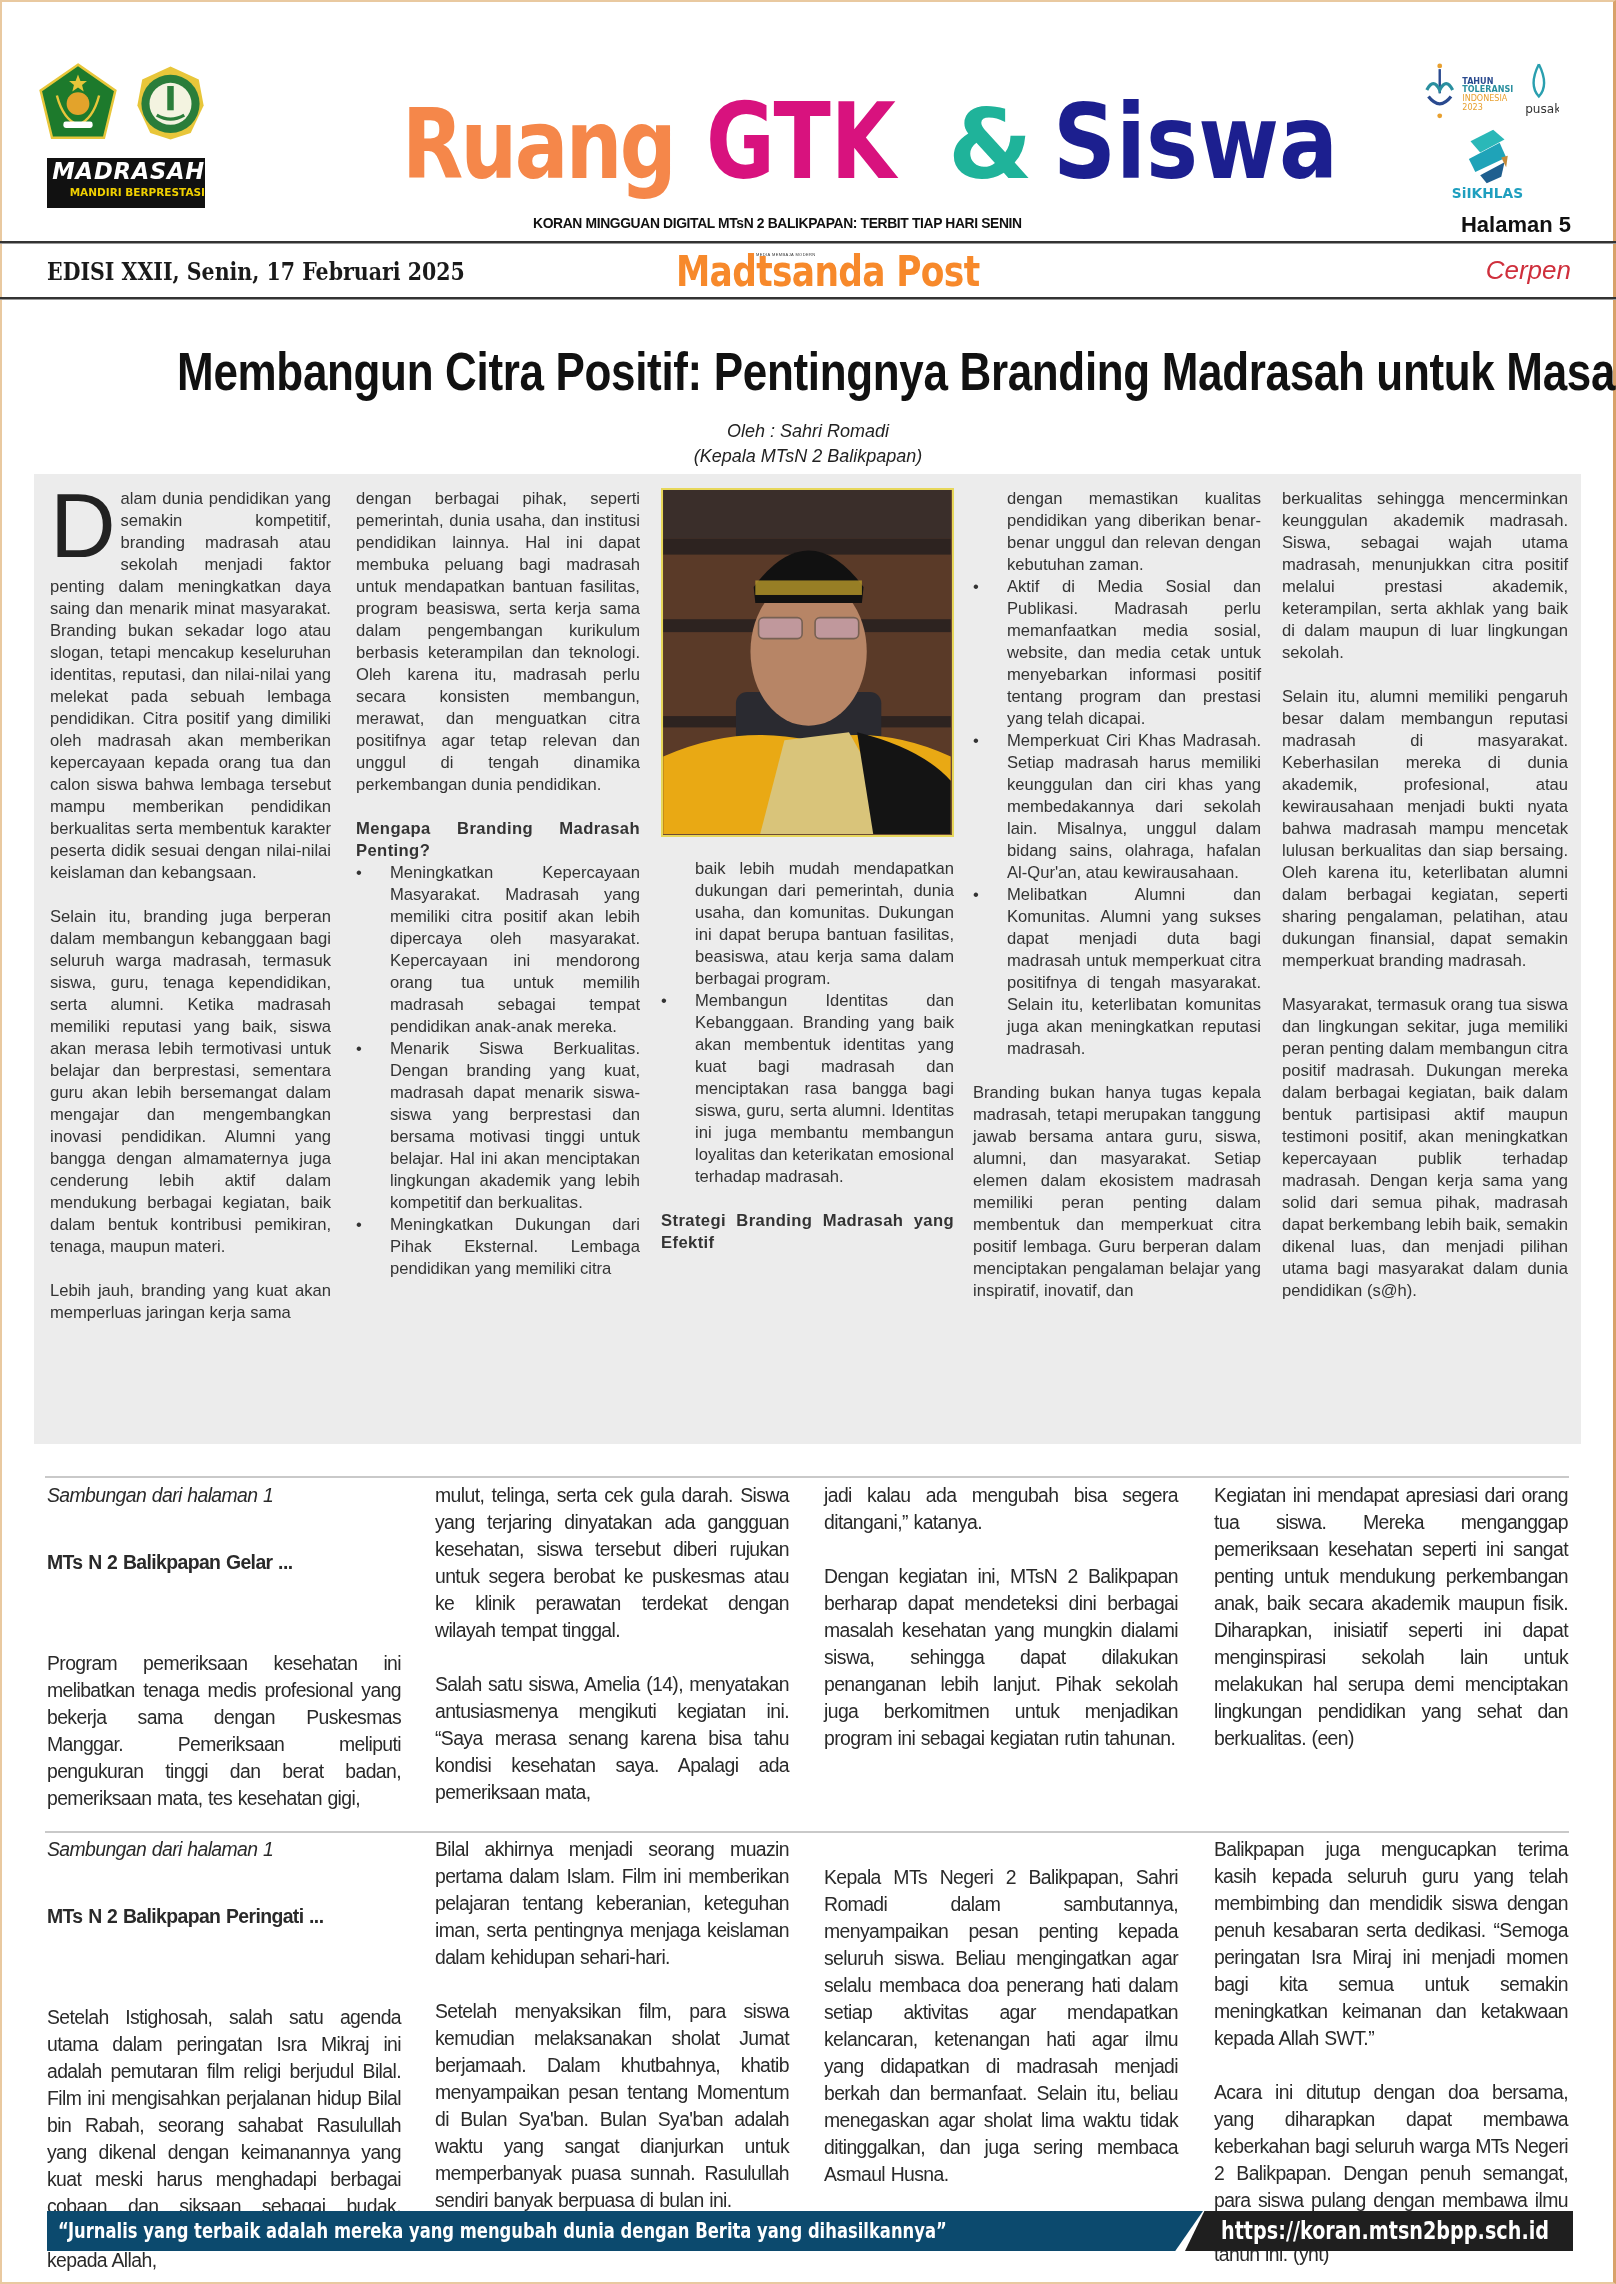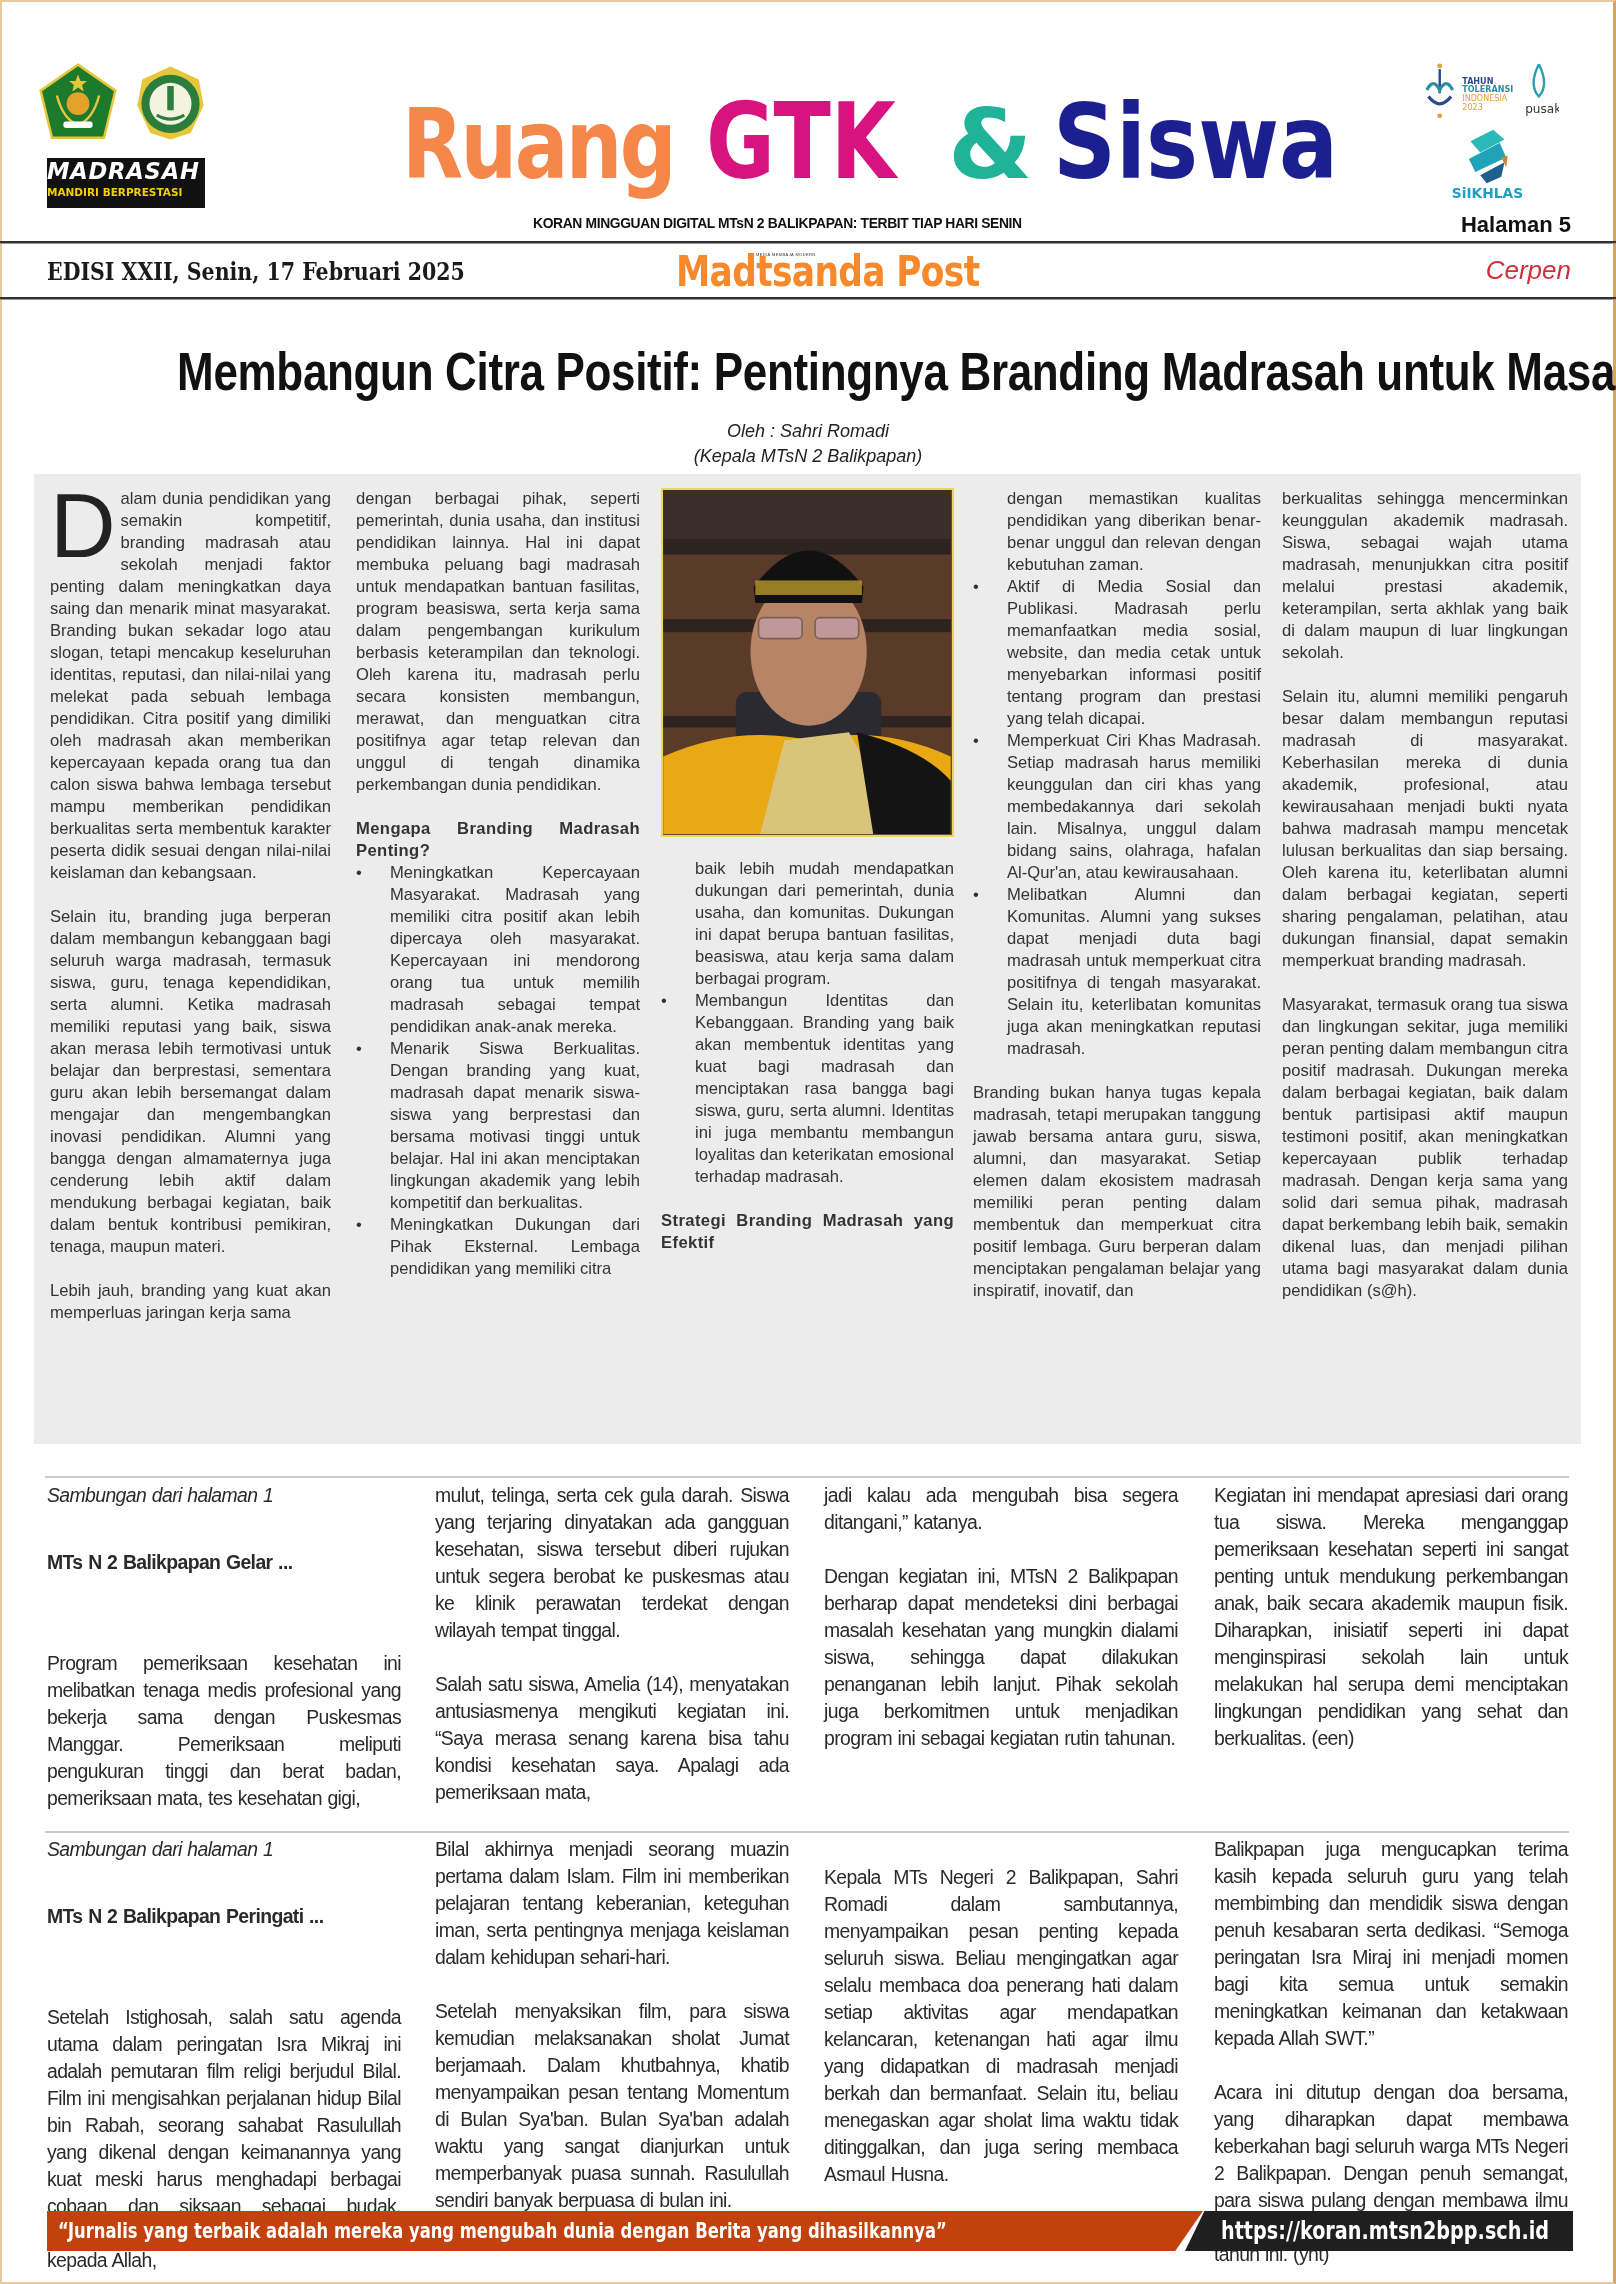--- a/index.html
+++ b/index.html
@@ -4,21 +4,21 @@
 <style>
   * { box-sizing: border-box; margin: 0; padding: 0; }
   html, body { width: 1616px; height: 2284px; background: #ffffff; overflow: hidden; }
   body { position: relative; font-family: "Liberation Sans", sans-serif; color: #222; }
   .page-border { position: absolute; left: 0; top: 0; width: 1616px; height: 2284px; border: 2.4px solid #e9c9a0; border-right: 3.2px solid #d8a26a; pointer-events: none; }
 
   
   .masthead { position: absolute; left: 0; top: 0; width: 1616px; height: 242px; }
   .logo-kemenag { position: absolute; left: 39px; top: 63px; width: 78px; height: 78px; }
   .logo-school { position: absolute; left: 134px; top: 65px; width: 73px; height: 76px; }
-  .logo-madrasah { position: absolute; left: 47px; top: 158px; width: 158px; height: 50px; background: #111; color: #fff; text-align: left; }
+  .logo-madrasah { position: absolute; left: 47px; top: 158px; width: 158px; height: 50px; background: #111; color: #fff; text-align: right; }
   .logo-madrasah .l1 { font-family: "DejaVu Sans", sans-serif; font-style: italic; font-weight: bold; font-size: 22.6px; letter-spacing: 0.8px; line-height: 27.5px; display: block; }
   .logo-madrasah .l2 { font-family: "DejaVu Sans", sans-serif; font-weight: bold; font-size: 10.5px; color: #f0d000; display: block; line-height: 13px; }
 
   .title-row { position: absolute; left: 402px; top: 81px; height: 129px; white-space: nowrap; font-family: "DejaVu Sans", sans-serif; font-weight: bold; }
   .title-row span { display: inline-block; vertical-align: baseline; }
   .t-ruang { color: #f5874a; font-size: 97px; letter-spacing: -3.2px; transform: scaleX(0.82); transform-origin: left; margin-right: -48px; }
   .t-gtk { color: #d8127e; font-size: 105px; transform: scaleX(0.8); transform-origin: left; margin-right: -16px; margin-left: 16px; }
   .t-amp { color: #1fb39a; font-size: 97px; margin-left: 16px; }
   .t-siswa { color: #1c1f8f; font-size: 103px; margin-left: 16px; transform: scaleX(0.85); transform-origin: left; }
 
@@ -54,21 +54,21 @@
   
   .section { position: absolute; left: 45px; width: 1524px; border-top: 2.4px solid #c9c9c9; }
   .s-col { position: absolute; font-family: "Liberation Sans Narrow", "Liberation Sans", sans-serif; font-size: 19.4px; line-height: 27px; color: #2a2a2a; text-align: justify; transform-origin: left top; }
   .s-col p { margin-bottom: 27px; }
   .s-col .cont { font-style: italic; margin-bottom: 40px; }
   .s-col .stitle { font-weight: bold; margin-bottom: 74px; }
   .narrow { letter-spacing: -0.6px; word-spacing: 0.8px; }
 
   
   .footer { position: absolute; left: 47px; top: 2211px; width: 1526px; height: 40px; }
-  .quote-bar { position: absolute; left: 0; top: 0; width: 1156px; height: 40px; background: #c2410c; clip-path: polygon(0 0, 100% 0, 97.6% 100%, 0 100%); color: #fff; font-family: "DejaVu Sans", sans-serif; font-weight: bold; font-size: 21px; line-height: 40px; padding-left: 11.3px; white-space: nowrap; }
+  .quote-bar { position: absolute; left: 0; top: 0; width: 1156px; height: 40px; background: #0c4a6e; clip-path: polygon(0 0, 100% 0, 97.6% 100%, 0 100%); color: #fff; font-family: "DejaVu Sans", sans-serif; font-weight: bold; font-size: 21px; line-height: 40px; padding-left: 11.3px; white-space: nowrap; }
   .quote-bar span { display: inline-block; transform: scaleX(0.78); transform-origin: left; }
   .url-bar { position: absolute; left: 1138px; top: 0; width: 388px; height: 40px; background: #1f1f1f; clip-path: polygon(5% 0, 100% 0, 100% 100%, 0 100%); color: #fff; font-family: "DejaVu Sans", sans-serif; font-weight: bold; font-size: 24px; line-height: 40px; padding-left: 36px; white-space: nowrap; }
   .url-bar span { display: inline-block; transform: scaleX(0.8); transform-origin: left; }
 </style>
 </head>
 <body>
 
 <div class="page-border"></div>
 
 <header class="masthead">

